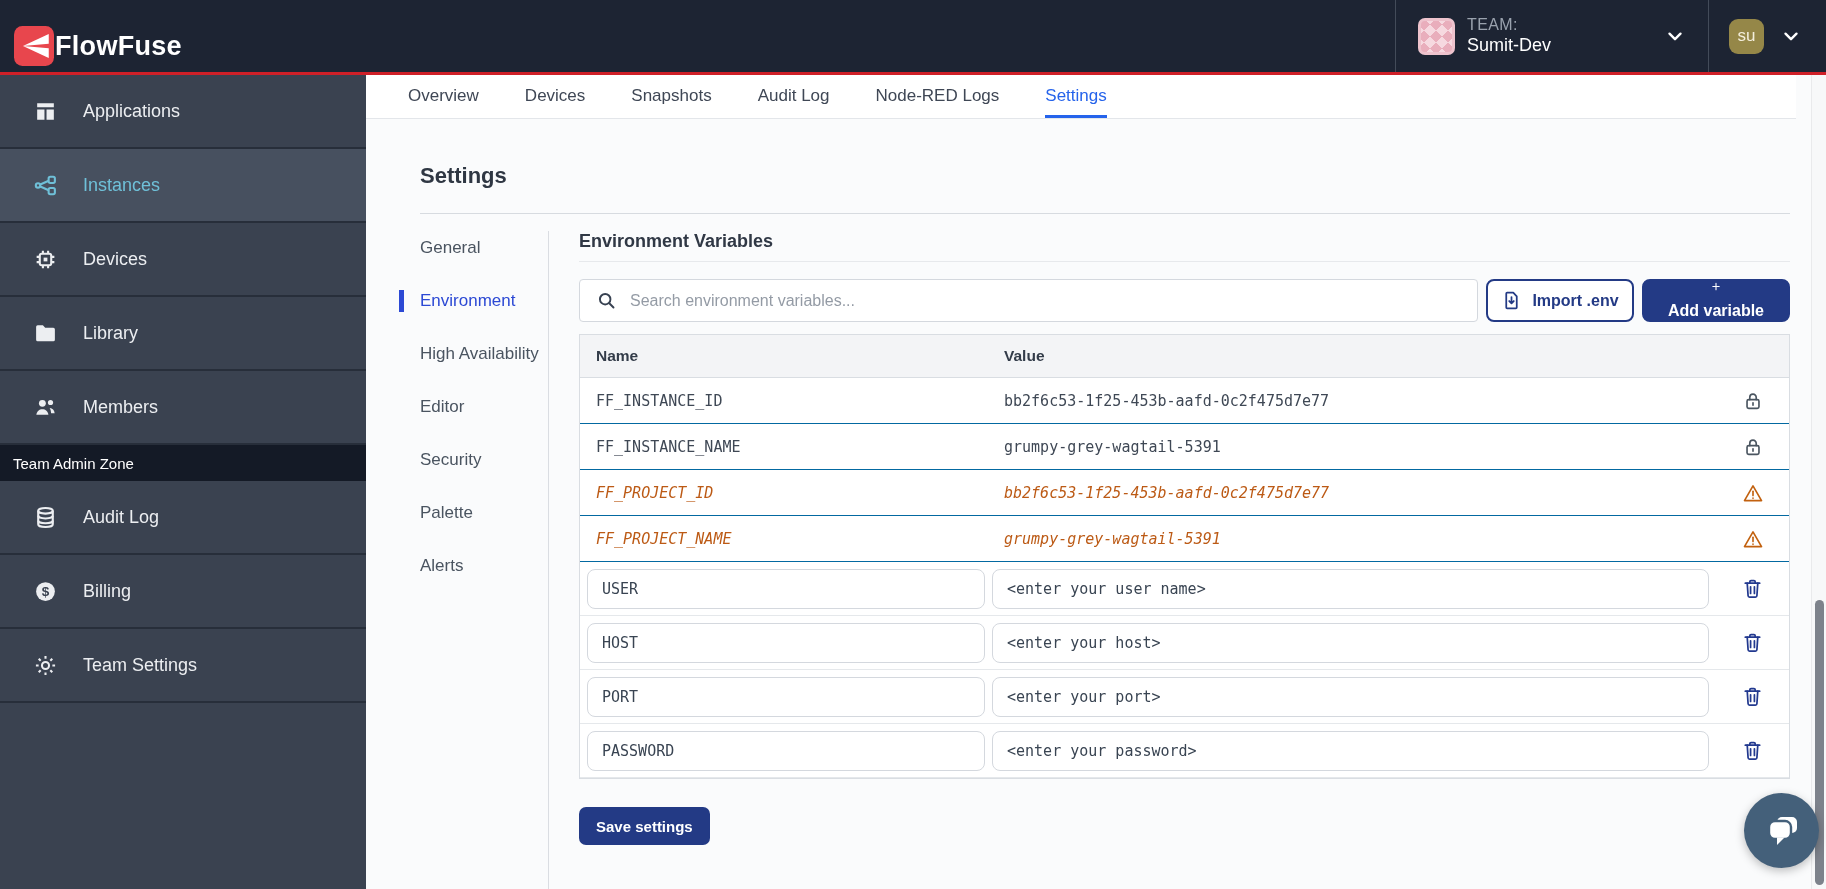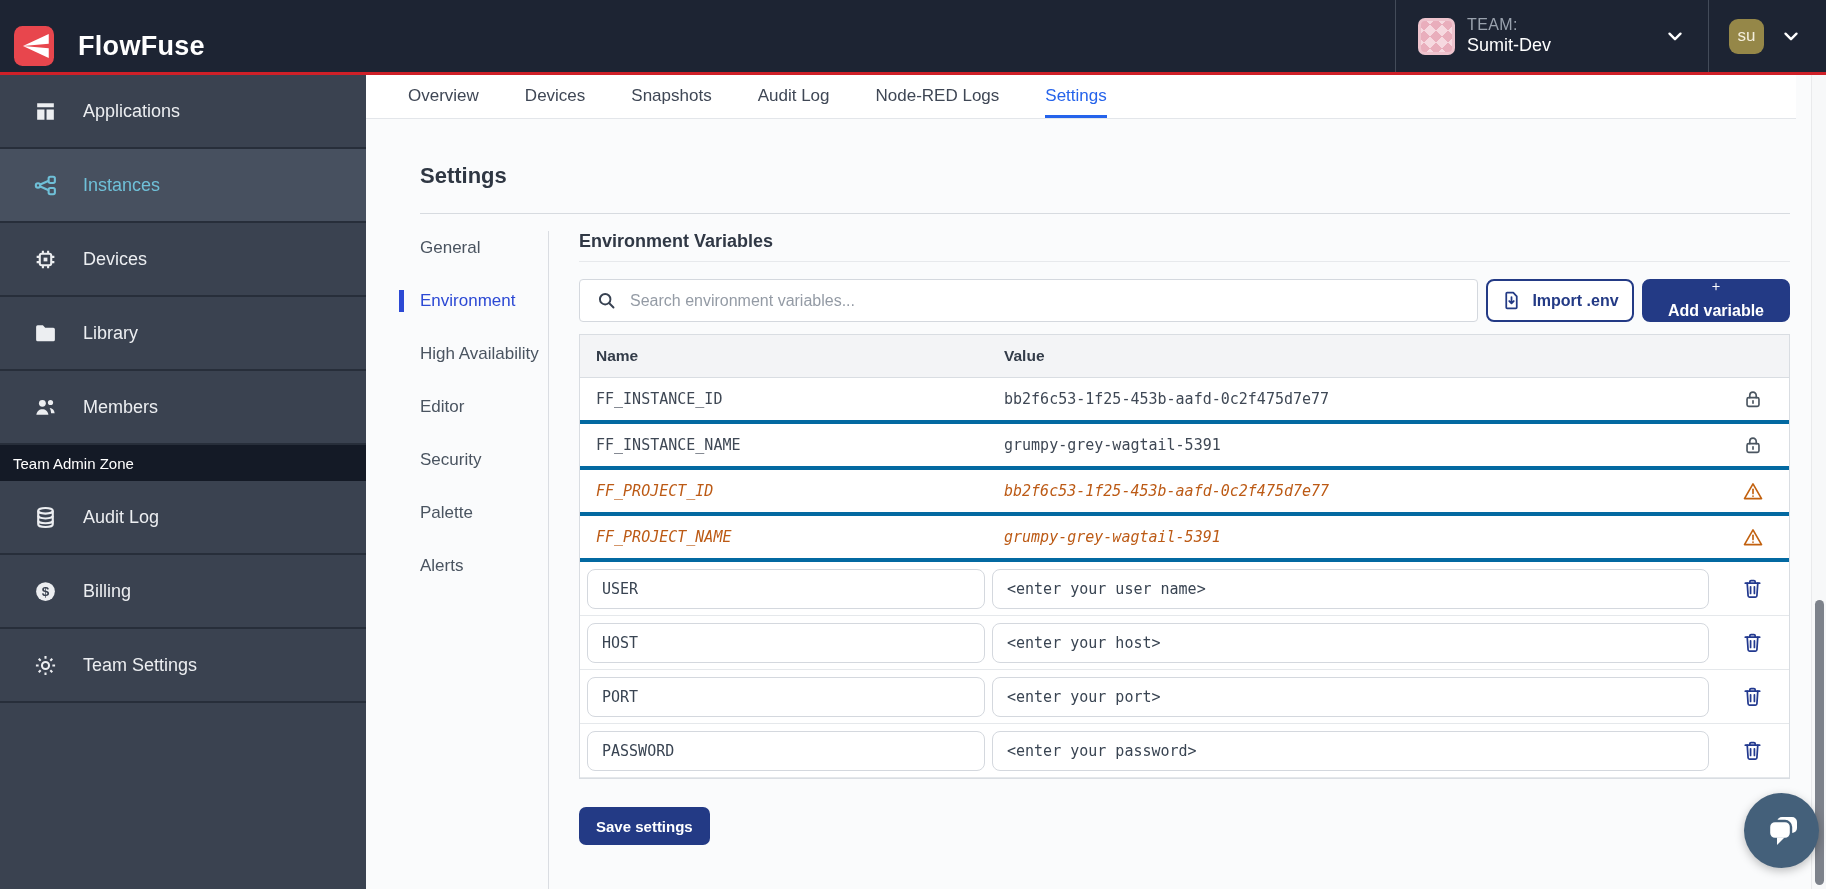--- a/index.html
+++ b/index.html
@@ -10,21 +10,21 @@
     --warn:#bc5a15; --chat-bg:#44607a;
   }
   *{margin:0;padding:0;box-sizing:border-box;}
   html,body{width:1826px;height:889px;overflow:hidden;}
   body{font-family:"Liberation Sans",sans-serif;background:#fafbfc;position:relative;}
   .mono{font-family:"DejaVu Sans Mono",monospace;}
 
   
   .header{position:absolute;top:0;left:0;width:1826px;height:75px;background:var(--header-bg);
     border-bottom:3px solid var(--line-red);display:flex;align-items:center;z-index:5;}
-  .brand{display:flex;align-items:center;gap:24px;padding-left:14px;margin-top:20px;}
+  .brand{display:flex;align-items:center;gap:1px;padding-left:14px;margin-top:20px;}
   .brand-logo{width:40px;height:40px;}
   .brand-name{color:#fff;font-size:27px;font-weight:700;letter-spacing:.3px;}
   .hdr-right{position:absolute;right:0;top:0;height:72px;display:flex;align-items:stretch;}
   .team-block{display:flex;align-items:center;gap:12px;border-left:1px solid #434b59;
     padding:0 22px;width:313px;cursor:pointer;}
   .team-avatar{width:37px;height:37px;border-radius:7px;background-color:#e9aebc;
     background-image:linear-gradient(45deg,#f6d9e0 25%,transparent 25%),
       linear-gradient(-45deg,#f6d9e0 25%,transparent 25%),
       linear-gradient(45deg,transparent 75%,#f6d9e0 75%),
       linear-gradient(-45deg,transparent 75%,#f6d9e0 75%);
@@ -79,21 +79,21 @@
   .btn{display:flex;align-items:center;justify-content:center;gap:10px;border-radius:8px;
     font-size:16px;font-weight:700;cursor:pointer;}
   .btn-outline{width:148px;background:#fff;border:2px solid var(--navy);color:var(--navy);}
   .btn-solid{width:148px;background:var(--navy);border:2px solid var(--navy);color:#fff;flex-direction:column;}
 
   .envtable{margin-top:12px;background:#fff;border:1px solid #d9dde2;}
   .t-head{height:43px;background:#f3f4f6;border-bottom:1px solid #d9dde2;
     display:grid;grid-template-columns:424px 1fr 72px;align-items:center;}
   .t-head .c1{padding-left:16px;font-size:15.5px;font-weight:700;color:#333c49;}
   .t-head .c2{font-size:15.5px;font-weight:700;color:#333c49;}
-  .t-row{height:46px;border-bottom:4px solid #0369a1;display:grid;
+  .t-row{height:46px;border-bottom:1px solid #0369a1;display:grid;
     grid-template-columns:424px 1fr 72px;align-items:center;font-size:15px;color:#3f4855;}
   .t-row .c1{padding-left:16px;}
   .t-row .ic{justify-self:center;display:flex;}
   .t-row.deprecated{color:var(--warn);font-style:italic;}
   .t-row-edit{height:54px;border-bottom:1px solid #e5e8eb;display:flex;align-items:center;
     padding:7px 0 7px 7px;gap:7px;}
   .cell-input{height:40px;border:1px solid #d4d8de;border-radius:8px;background:#fff;
     padding:0 14px;font-size:15px;color:#394452;outline:none;}
   .cell-input.name{width:398px;flex:0 0 auto;}
   .cell-input.value{flex:1;}

